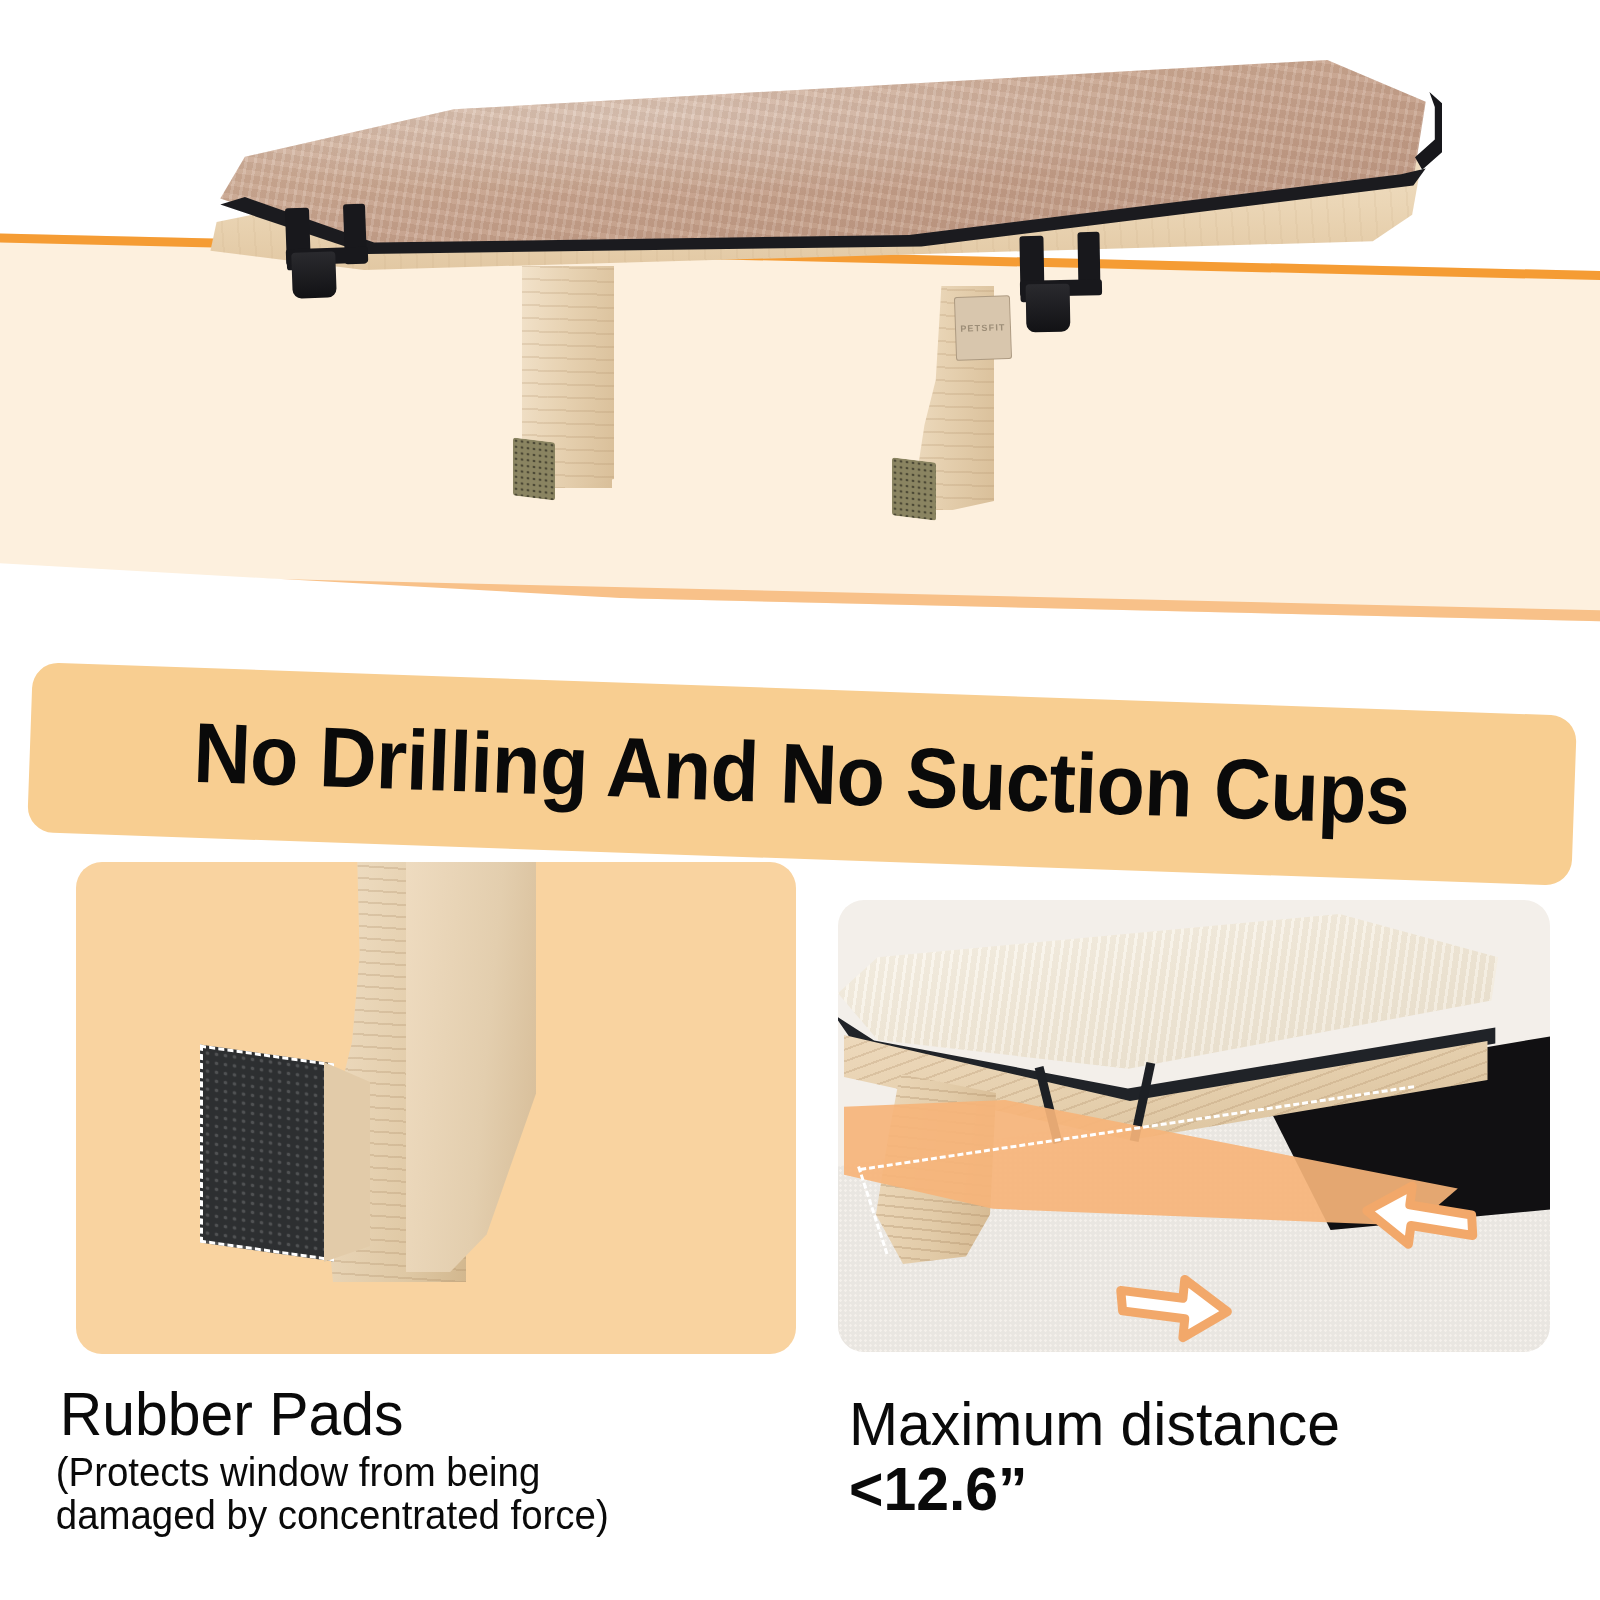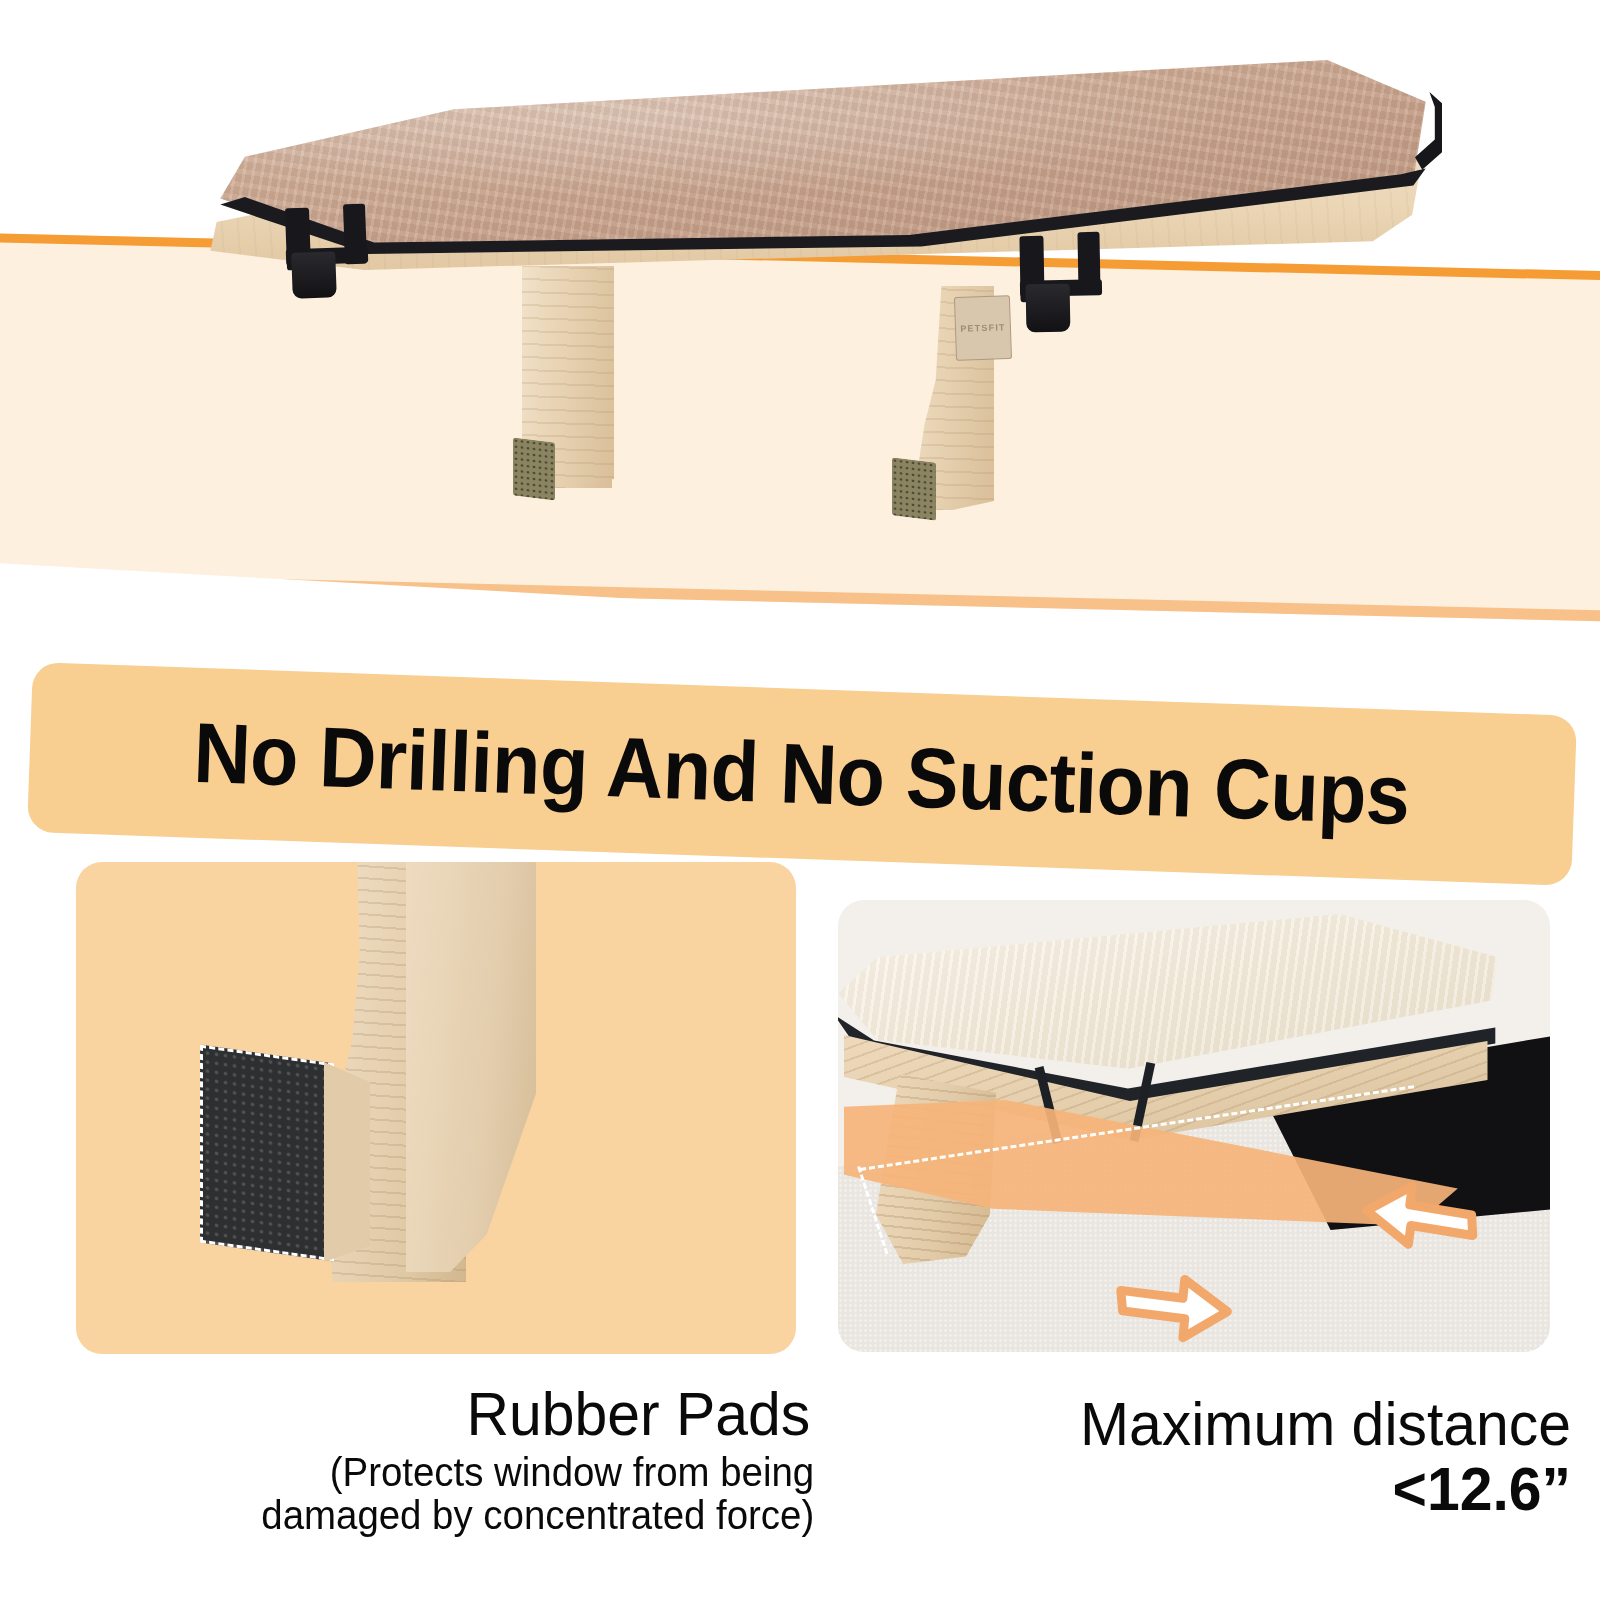--- a/index.html
+++ b/index.html
@@ -131,21 +131,21 @@
       clip-path:polygon(28% 0%,92% 10%,88% 74%,72% 96%,30% 100%,12% 74%,20% 34%);}
   .orange-face{position:absolute;left:6px;top:200px;width:620px;height:170px;
       background:#F6B479;opacity:.92;
       clip-path:polygon(0% 4%,26% 0%,99% 52%,92% 74%,24% 64%,0% 44%);}
   .dashline{position:absolute;height:0;border-top:3px dashed #FFFFFF;}
 
   .arrow{position:absolute;width:0;height:0;}
   .arrow svg{display:block;overflow:visible;}
 
   
-  .cap{position:absolute;text-align:right;color:#0A0A0A;}
+  .cap{position:absolute;text-align:left;color:#0A0A0A;}
   #cap-left{left:40px;top:1382px;width:790px;}
   #cap-left .t1{font-size:62px;font-weight:400;line-height:1.02;transform:scaleX(.95);}
   #cap-left .t2{font-size:40px;font-weight:400;line-height:1.06;margin-top:6px;transform:scaleX(.96);}
   #cap-right{left:830px;top:1392px;width:760px;}
   #cap-right .t1{font-size:62px;font-weight:400;line-height:1.02;transform:scaleX(.95);}
   #cap-right .t2{font-size:62px;font-weight:700;line-height:1.04;margin-top:2px;transform:scaleX(.95);}
 </style>
 </head>
 <body>
 

